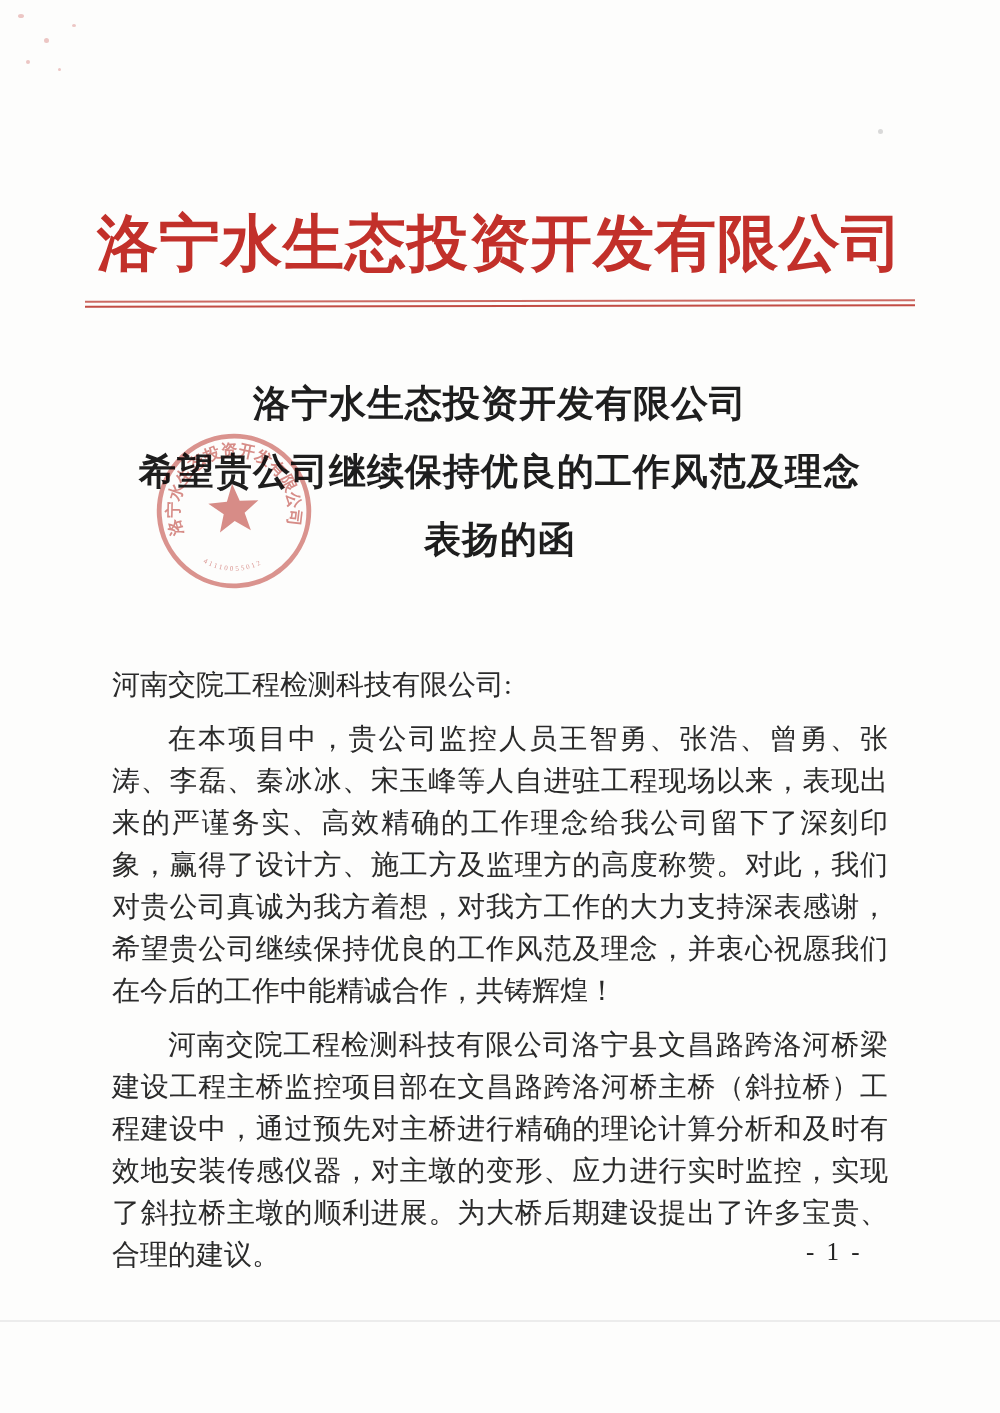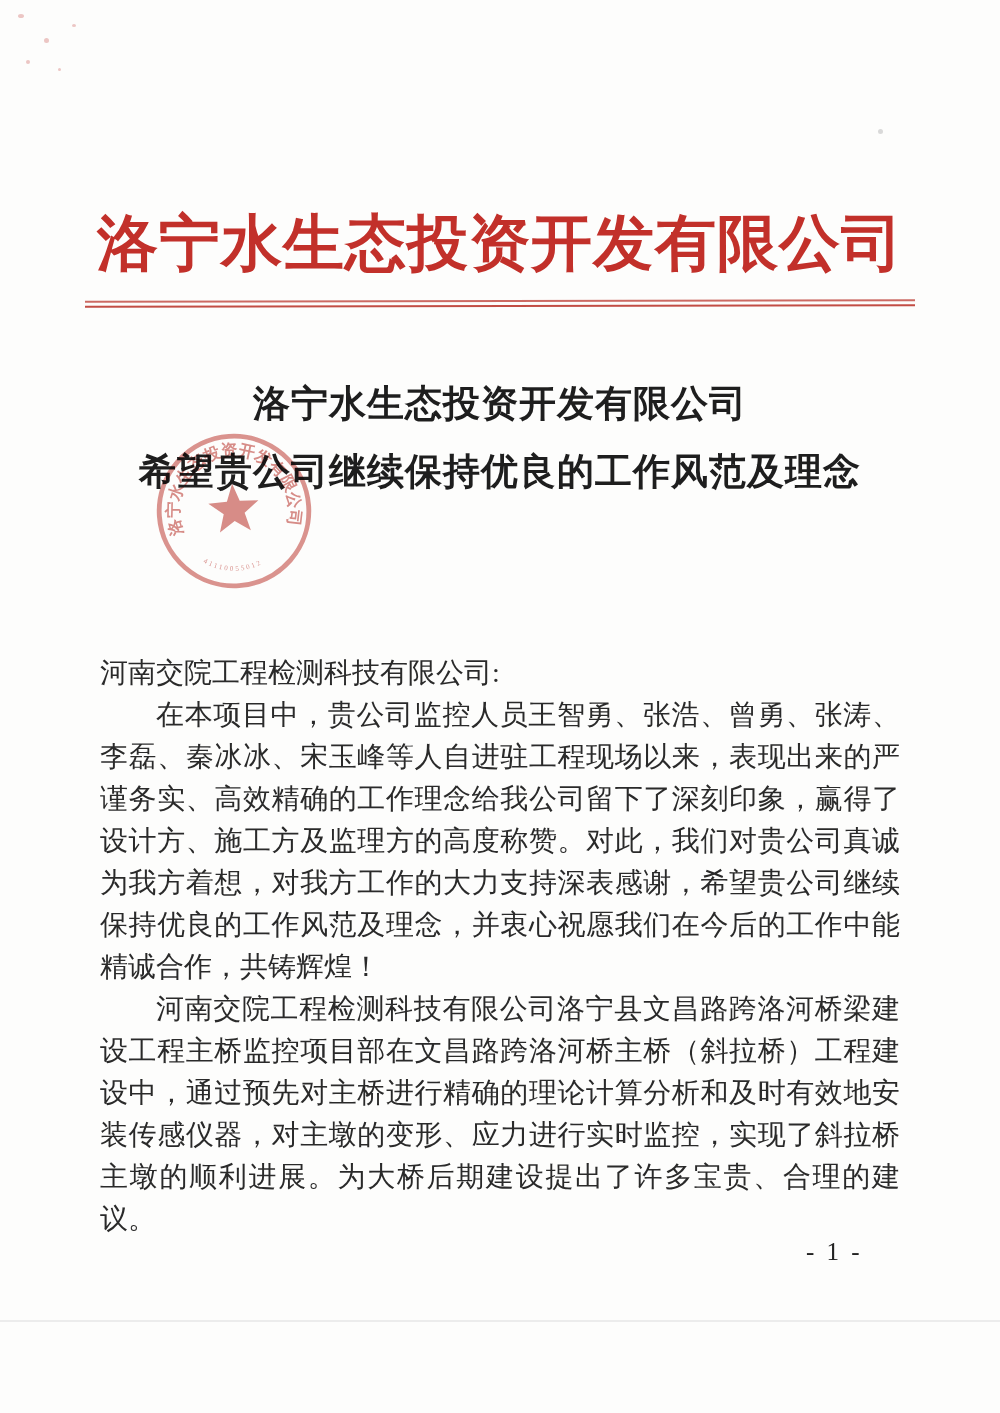--- a/index.html
+++ b/index.html
@@ -38,21 +38,21 @@
   }
   .seal{
     position:absolute;left:146px;top:423px;width:176px;height:176px;
     opacity:.82;mix-blend-mode:multiply;filter:blur(.4px);
   }
   .letter-body{
     position:absolute;top:652px;left:100px;width:800px;
     font-size:28px;line-height:42px;color:#2a2a2a;
     text-align:justify;
   }
-  .letter-body p{margin:0;text-indent:2em;}
+  .letter-body p{margin:12px;text-indent:2em;}
   .letter-body .salutation{text-indent:0;}
   .page-number{
     position:absolute;top:1238px;left:806px;
     font-size:25px;color:#222;letter-spacing:3px;white-space:nowrap;
   }
   .scan-edge-line{
     position:absolute;top:1320px;left:0;width:1000px;height:2px;
     background:#ececec;
   }
   .speck{position:absolute;border-radius:50%;}
@@ -70,20 +70,21 @@
   <div class="speck red" style="left:26px;top:60px;width:4px;height:4px;"></div>
   <div class="speck red" style="left:58px;top:68px;width:3px;height:3px;"></div>
   <div class="speck gray" style="left:878px;top:129px;width:5px;height:5px;"></div>
 
   <div class="letterhead">洛宁水生态投资开发有限公司</div>
   <div class="red-rule"></div>
 
   <div class="doc-title">
     <div class="title-line">洛宁水生态投资开发有限公司</div>
     <div class="title-line">希望贵公司继续保持优良的工作风范及理念</div>
+    <div class="title-line">表扬的函</div>
   </div>
 
   <svg class="seal" viewBox="0 0 200 200" aria-hidden="true">
     <g transform="rotate(-4 100 100)">
       <circle cx="100" cy="100" r="85" fill="none" stroke="#c4504a" stroke-width="5.5" opacity="0.75"></circle>
       <polygon points="100,69 107.3,88.9 128.5,89.7 111.9,102.9 117.6,123.3 100,111.5 82.4,123.3 88.1,102.9 71.5,89.7 92.7,88.9" fill="#c4504a" opacity="0.8"></polygon>
       <defs>
         <path id="sealArcTop" d="M 40.8,121.5 A 63,63 0 1 1 159.2,121.5" fill="none"></path>
         <path id="sealArcBottom" d="M 61,155.7 A 68,68 0 0 0 139,155.7" fill="none"></path>
       </defs>

